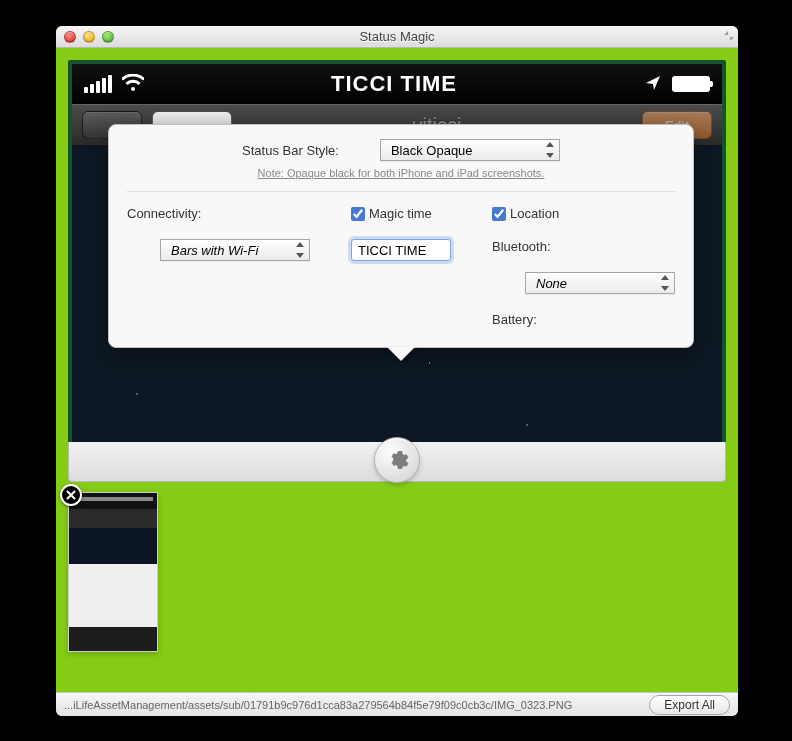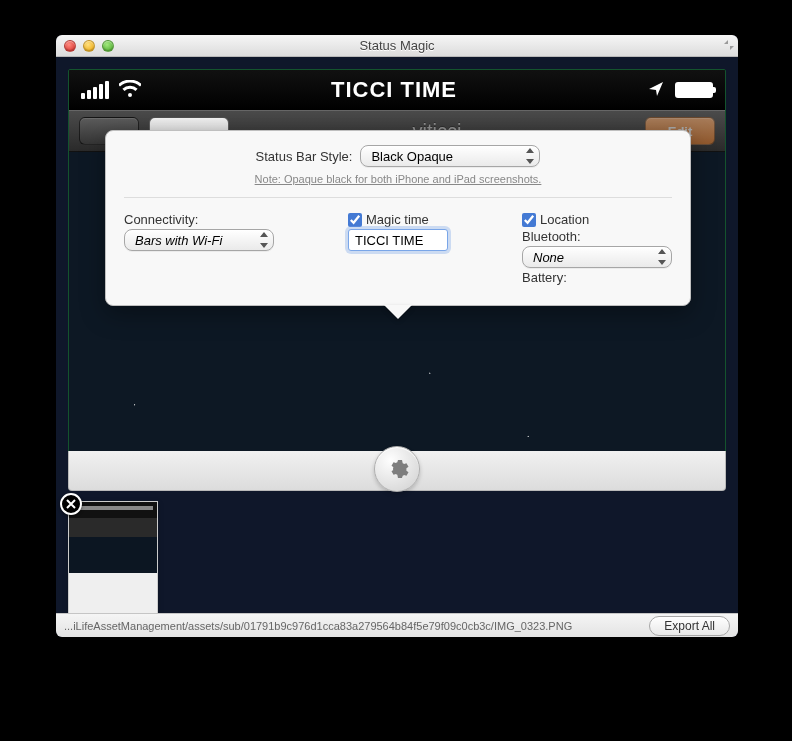--- a/index.html
+++ b/index.html
@@ -11,24 +11,24 @@
     font-size: 13px;
     color: #333;
     overflow: hidden;
     position: relative;
   }
 
   
   .window {
     position: absolute;
     left: 56px;
-    top: 35px;
+    top: 26px;
     width: 682px;
-    height: 602px;
-    background: #0f172a;
+    height: 690px;
+    background: #84cc16;
     border-radius: 6px;
     box-shadow: 0 15px 40px rgba(0,0,0,0.6), 0 0 0 1px rgba(0,0,0,0.25);
     overflow: hidden;
   }
   .titlebar {
     height: 22px;
     background: linear-gradient(#f6f6f6, #dcdcdc);
     border-bottom: 1px solid #b8b8b8;
     display: flex;
     align-items: center;
@@ -61,21 +61,21 @@
     font-size: 11px;
     color: #999;
   }
 
   
   .preview {
     position: relative;
     margin: 12px 12px 0 12px;
     height: 400px;
     background: #0d1824;
-    border: 1px solid #14532d;
+    border: 4px solid #14532d;
     border-radius: 2px;
     overflow: hidden;
   }
   .status-bar {
     height: 40px;
     background: linear-gradient(#111, #000);
     display: flex;
     align-items: center;
     padding: 0 12px;
     color: #fff;
@@ -176,25 +176,26 @@
   }
   .row-top {
     display: flex; align-items: center; justify-content: center; gap: 8px;
   }
   .label-txt { text-align: center; }
   .aqua-select {
     appearance: none;
     height: 22px;
     padding: 1px 22px 1px 10px;
     border: 1px solid #a6a6a6;
-    border-radius: 8px;
+    border-radius: 0;
     background: linear-gradient(#ffffff,#eaeaea);
     font-family: inherit; font-size: 13px;
     box-shadow: inset 0 1px 0 #fff, 0 1px 0 rgba(0,0,0,0.05);
     position: relative;
+    margin-left: 33px;
   }
   .select-wrap { position: relative; display: inline-block; }
   .select-wrap::after {
     content: '';
     position: absolute;
     right: 7px; top: 4px;
     width: 7px; height: 14px;
     background:
       linear-gradient(#555,#555) 0 2px/7px 1px no-repeat,
       linear-gradient(#555,#555) 0 11px/7px 1px no-repeat;
@@ -209,21 +210,21 @@
     padding-bottom: 12px;
     border-bottom: 1px solid #ddd;
     text-decoration: underline;
   }
   .columns {
     display: flex;
     justify-content: space-between;
     gap: 20px;
     padding-top: 14px;
   }
-  .col { display: flex; flex-direction: column; gap: 2px; }
+  .col { display: flex; flex-direction: column; gap: 18px; }
   .col .aqua-select { width: 150px; font-style: italic; }
   .time-input {
     width: 100px;
     height: 22px;
     border: 1px solid #7aa6e8;
     border-radius: 3px;
     box-shadow: 0 0 0 3px rgba(122,166,232,0.35);
     padding: 2px 6px;
     font-family: inherit;
     font-size: 13px;

